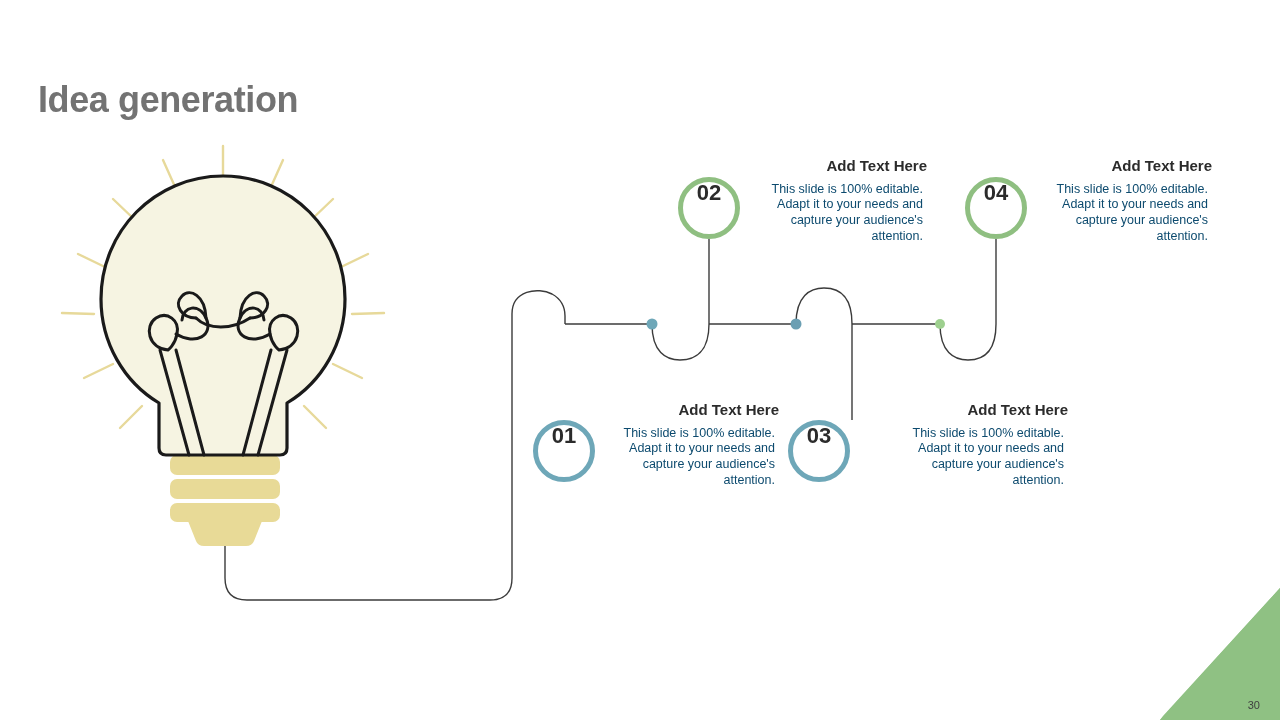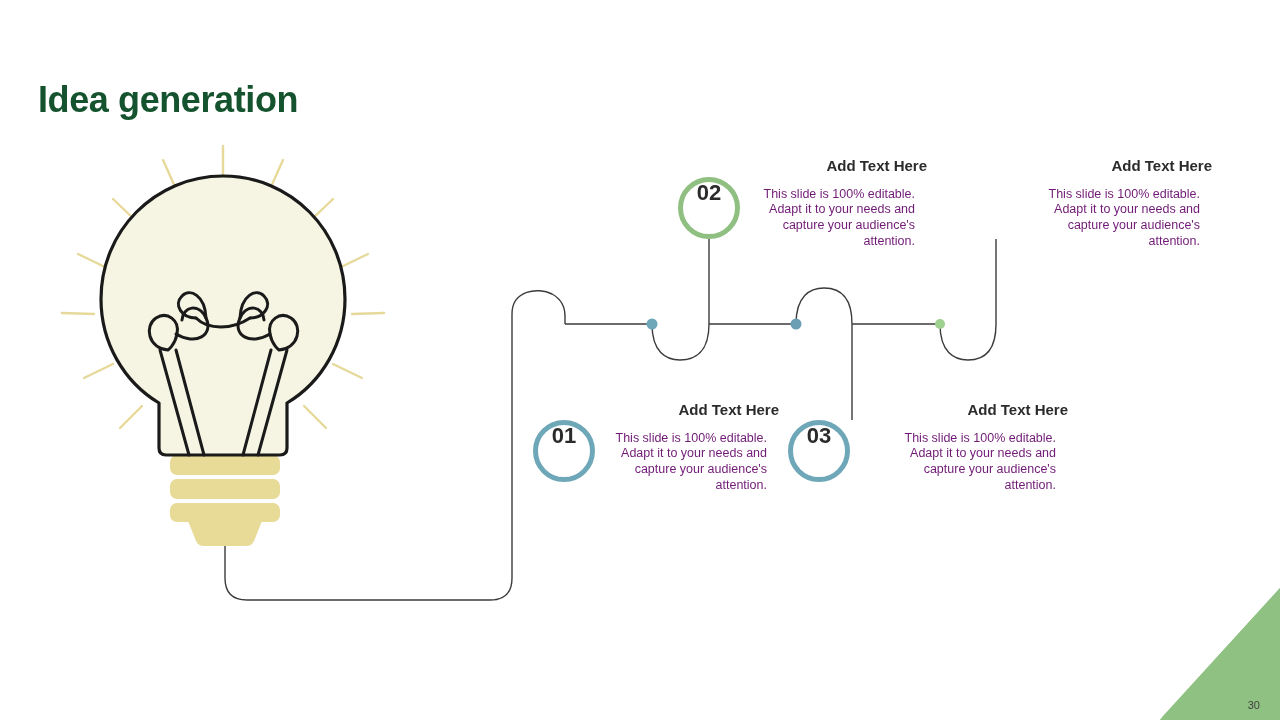--- a/index.html
+++ b/index.html
@@ -22,21 +22,21 @@
     background: #ffffff;
   }
 
   
   #page-title {
     position: absolute;
     left: 38px;
     top: 79px;
     font-size: 36px;
     font-weight: bold;
-    color: #14532d;
+    color: #737373;
     letter-spacing: -0.4px;
     white-space: nowrap;
   }
 
   
   #artwork {
     position: absolute;
     left: 0; top: 0;
     width: 1280px;
     height: 720px;
@@ -72,23 +72,23 @@
   .tb-heading {
     font-size: 15px;
     font-weight: bold;
     color: #2b2b2b;
     margin: 0 0 7px 0;
     line-height: 1.1;
     white-space: nowrap;
   }
   .tb-body {
     font-size: 12.5px;
-    color: #701a75;
+    color: #0c4a6e;
     line-height: 1.27;
-    margin: 12px;
+    margin: 4px;
   }
 
   
   #page-number {
     position: absolute;
     right: 20px;
     bottom: 9px;
     font-size: 11px;
     color: #3f3f3f;
   }
@@ -234,20 +234,23 @@
   </div>
 
   <div class="num-circle ring-teal" style="left:788px; top:420px;">
     <span class="num-label">03</span>
   </div>
   <div class="text-block" style="left:892px; top:402px;">
     <div class="tb-heading">Add Text Here</div>
     <div class="tb-body">This slide is 100% editable. Adapt it to your needs and capture your audience's attention.</div>
   </div>
 
+  <div class="num-circle ring-green" style="left:965px; top:177px;">
+    <span class="num-label">04</span>
+  </div>
   <div class="text-block" style="left:1036px; top:158px;">
     <div class="tb-heading">Add Text Here</div>
     <div class="tb-body">This slide is 100% editable. Adapt it to your needs and capture your audience's attention.</div>
   </div>
 
   <div id="page-number">30</div>
 
 </div>
 
 </body></html>

